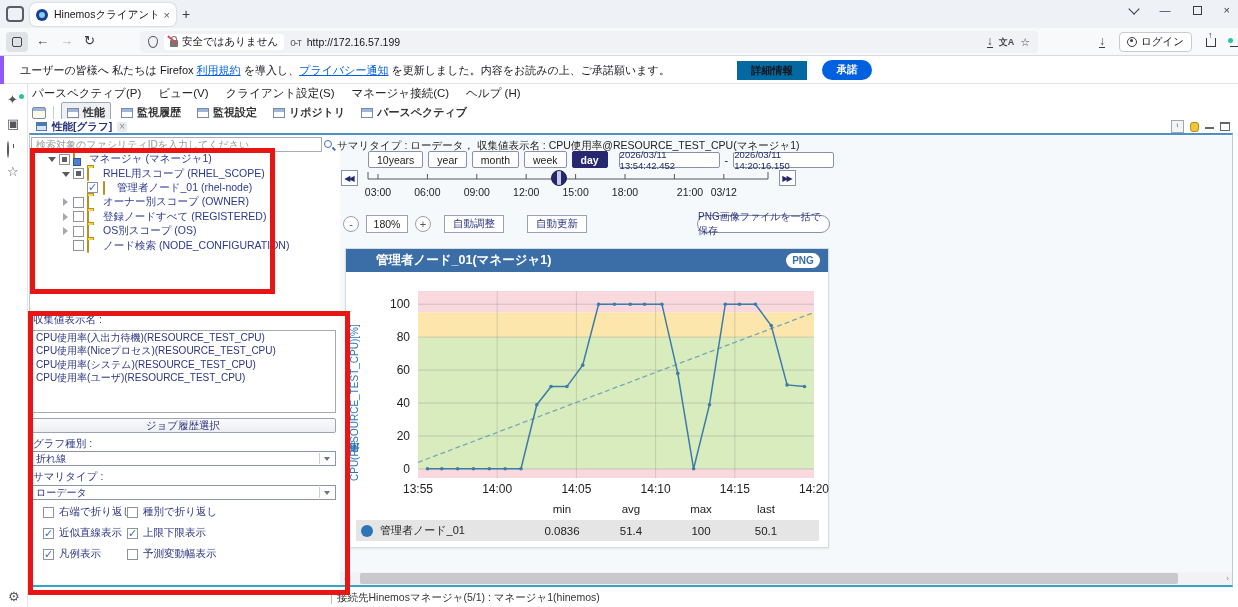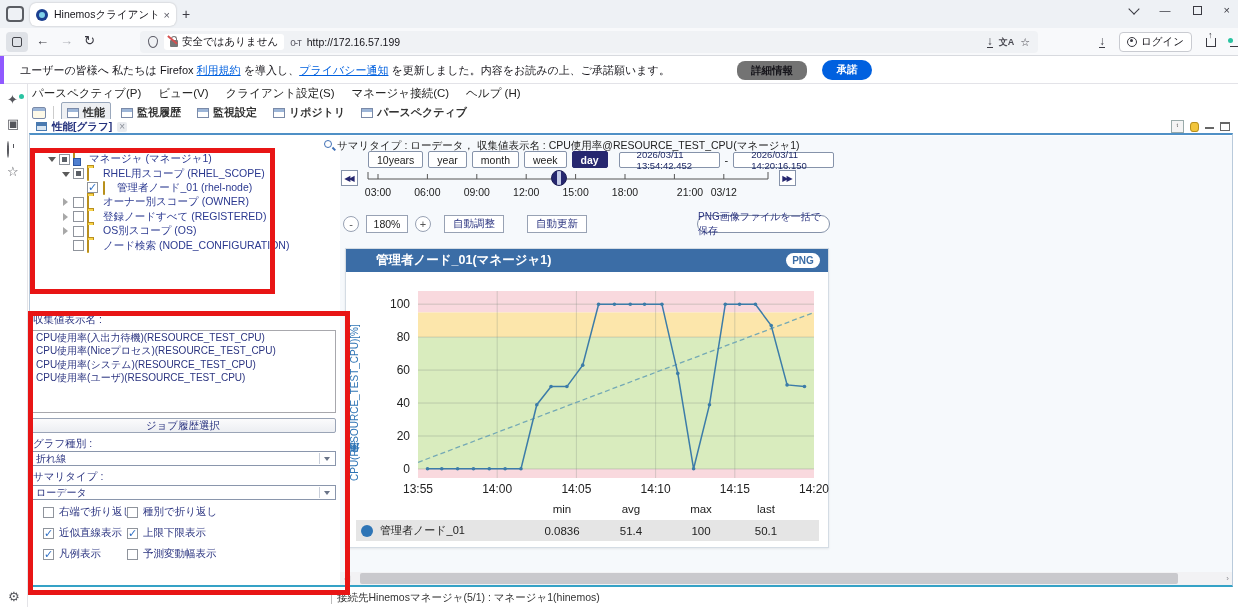--- a/index.html
+++ b/index.html
@@ -44,21 +44,21 @@
   .shareico::after { content:"↑"; position:absolute; left:1px; top:-8px; font-size:9px; color:#3a3a42; }
   .hamb { position:relative; width:12px; height:9px; border-top:1.6px solid #3a3a42; border-bottom:1.6px solid #3a3a42; }
   .hamb::before { content:""; position:absolute; left:0; top:2.8px; width:12px; height:1.6px; background:#3a3a42; }
   .greendot { position:absolute; width:5px; height:5px; border-radius:50%; background:#2ac3a2; }
 
   
   #notifbar { left:0; top:56px; width:1238px; height:28px; background:#fff; border-bottom:1px solid #e3e3e8; }
   #notif-stripe { left:0; top:56px; width:4px; height:28px; background:#9059ff; }
   #notif-text { left:20px; top:63px; font-size:11px; color:#15141a; }
   #notif-text a { color:#0060df; text-decoration:underline; cursor:pointer; }
-  #notif-details { left:737px; top:61px; width:70px; height:19px; background:#737373; border-radius:8px; font-size:10.5px; font-weight:bold; color:#15141a; display:flex; align-items:center; justify-content:center; }
+  #notif-details { left:737px; top:61px; width:70px; height:19px; background:#0369a1; border-radius:0; font-size:10.5px; font-weight:bold; color:#15141a; display:flex; align-items:center; justify-content:center; }
   #notif-accept { left:822px; top:60px; width:50px; height:20px; background:#0060df; border-radius:10px; color:#fff; font-size:10.5px; font-weight:bold; display:flex; align-items:center; justify-content:center; }
 
   
   #fxsidebar { left:0; top:84px; width:28px; height:523px; background:#fff; border-right:1px solid #e4e4e8; }
   .sb-ico { position:absolute; left:7px; font-size:13px; color:#55565c; }
   .clockico { width:12px; height:12px; border:1.5px solid #55565c; border-radius:50%; position:relative; }
   .clockico::after { content:""; position:absolute; left:4.5px; top:2px; width:1.5px; height:4px; background:#55565c; }
 
   
   #menubar { left:32px; top:86px; display:flex; gap:17px; font-size:11.5px; color:#222; }
@@ -113,21 +113,21 @@
   .sel-arrow i { border-left:3.5px solid transparent; border-right:3.5px solid transparent; border-top:4.5px solid #6a7488; }
   #cb-grid { left:43px; top:505px; display:grid; grid-template-columns:84px auto; row-gap:7px; }
   .cbrow { display:flex; align-items:center; gap:5px; }
   .cblabel { font-size:10.5px; color:#2b3480; white-space:nowrap; }
 
   
   #summary-line { left:337px; top:139px; font-size:10.5px; color:#222; }
   #range-row { left:368px; top:151px; display:flex; align-items:center; gap:5px; }
   .range-btn { height:17px; border:1px solid #8693aa; background:#fff; color:#222; font-size:10.5px; display:flex; align-items:center; justify-content:center; padding:0 8px; border-radius:2px; }
   .range-btn.active { background:#26276f; border-color:#26276f; color:#fff; font-weight:bold; }
-  .date-box { height:16px; width:101px; border:1px solid #8693aa; border-radius:2px; background:#fff; font-size:9.5px; color:#1f2a66; display:flex; align-items:center; justify-content:center;padding-left:17px; }
+  .date-box { height:16px; width:101px; border:1px solid #8693aa; border-radius:2px; background:#fff; font-size:9.5px; color:#1f2a66; display:flex; align-items:center; justify-content:center; }
   #timeline { left:340px; top:168px; width:460px; height:32px; }
   .tl-btn { position:absolute; top:2px; width:17px; height:16px; border:1px solid #8693aa; background:#fff; color:#26276f; font-size:8px; letter-spacing:-2px; display:flex; align-items:center; justify-content:center; padding-right:2px; }
   #tl-handle { position:absolute; left:211px; top:2px; width:16px; height:16px; border-radius:50%; background:linear-gradient(90deg,#26276f 0 34%,#c6cde8 34% 66%,#26276f 66%); border:1px solid #1b1c55; }
   #tl-ticks { position:absolute; left:0; top:18px; width:460px; height:13px; }
   .tl-ticklabel { position:absolute; transform:translateX(-50%); font-size:10.5px; color:#222; }
   #zoom-row { left:343px; top:215px; display:flex; align-items:center; gap:7px; }
   .round-btn { width:16px; height:16px; border:1px solid #98a2b4; border-radius:50%; background:#fff; color:#555; font-size:11px; display:flex; align-items:center; justify-content:center; line-height:0; }
   .zoom-box { width:42px; height:18px; border:1px solid #98a2b4; background:#fff; font-size:10.5px; color:#222; display:flex; align-items:center; justify-content:center; }
   .flat-btn { height:18px; border:1px solid #98a2b4; background:#fff; color:#2b3480; font-size:10.5px; display:flex; align-items:center; justify-content:center; padding:0 8px; }
   #png-save { left:697px; top:215px; width:133px; height:18px; border:1px solid #8693aa; border-radius:9px; background:#fff; color:#2b3480; font-size:10px; display:flex; align-items:center; justify-content:center; }
@@ -272,20 +272,21 @@
   <div class="abs" id="view-icons">
     <span class="tree-toggle-ico">ᵗ</span>
     <span class="mini-node"></span>
     <span class="min-ico"></span>
     <span class="max-ico"></span>
   </div>
 
   <div class="abs" id="view-frame"></div>
   <div class="abs" id="right-bg"></div>
 
+  <div class="abs" id="search-input">検索対象のファシリティIDを入力してください</div>
   <span class="mag abs" id="search-mag"></span>
   <div class="abs" id="tree">
       <div class="trow">
         <span class="tind" style="width: 14px;"></span>
         <span class="exp open"></span>
         <span class="cb partial"></span>
         <span class="tico"><span class="fold special"></span></span>
         <span class="tlabel">マネージャ (マネージャ1)</span>
       </div>
       <div class="trow">

